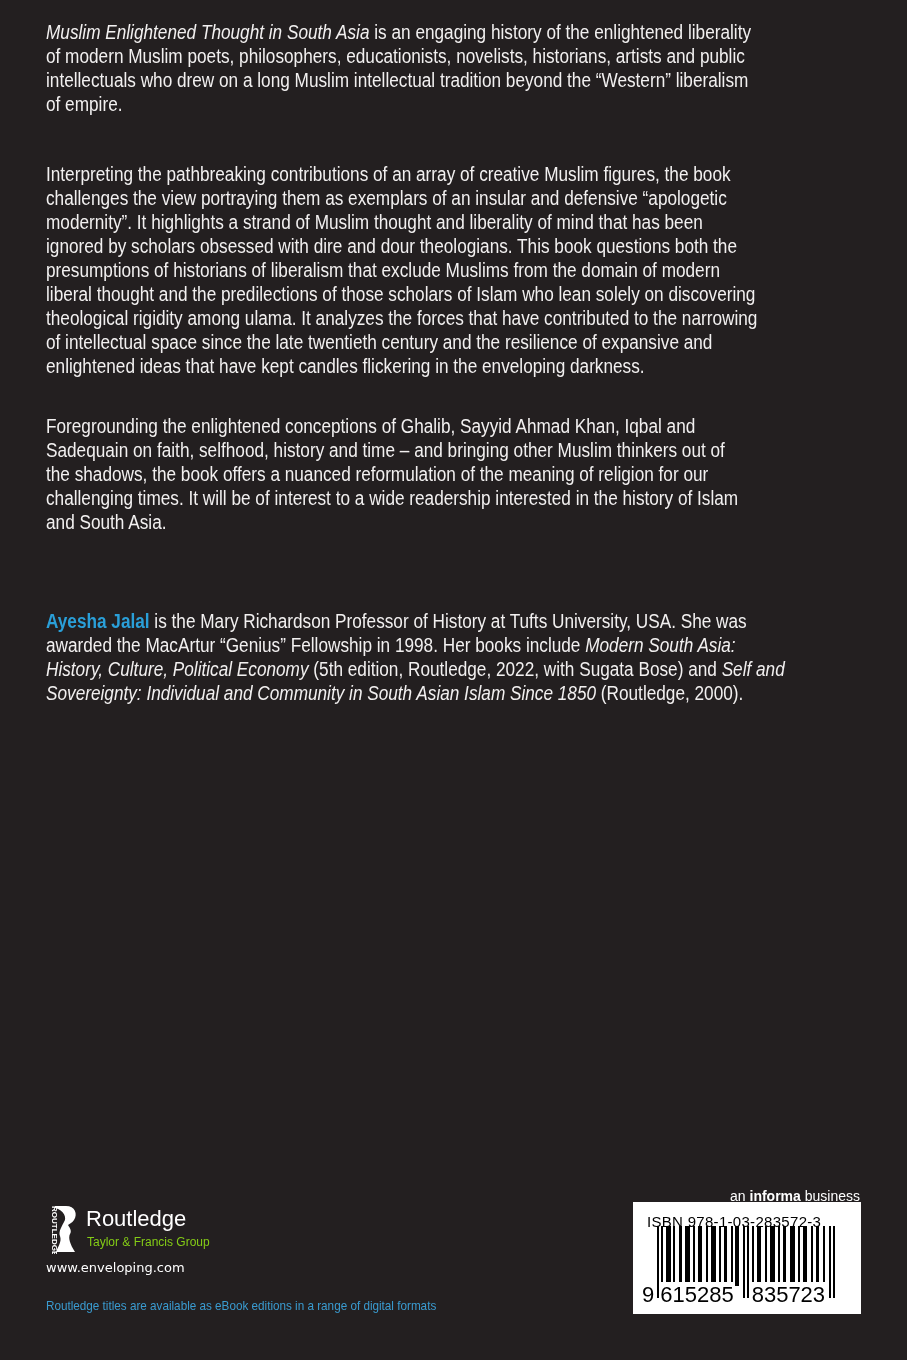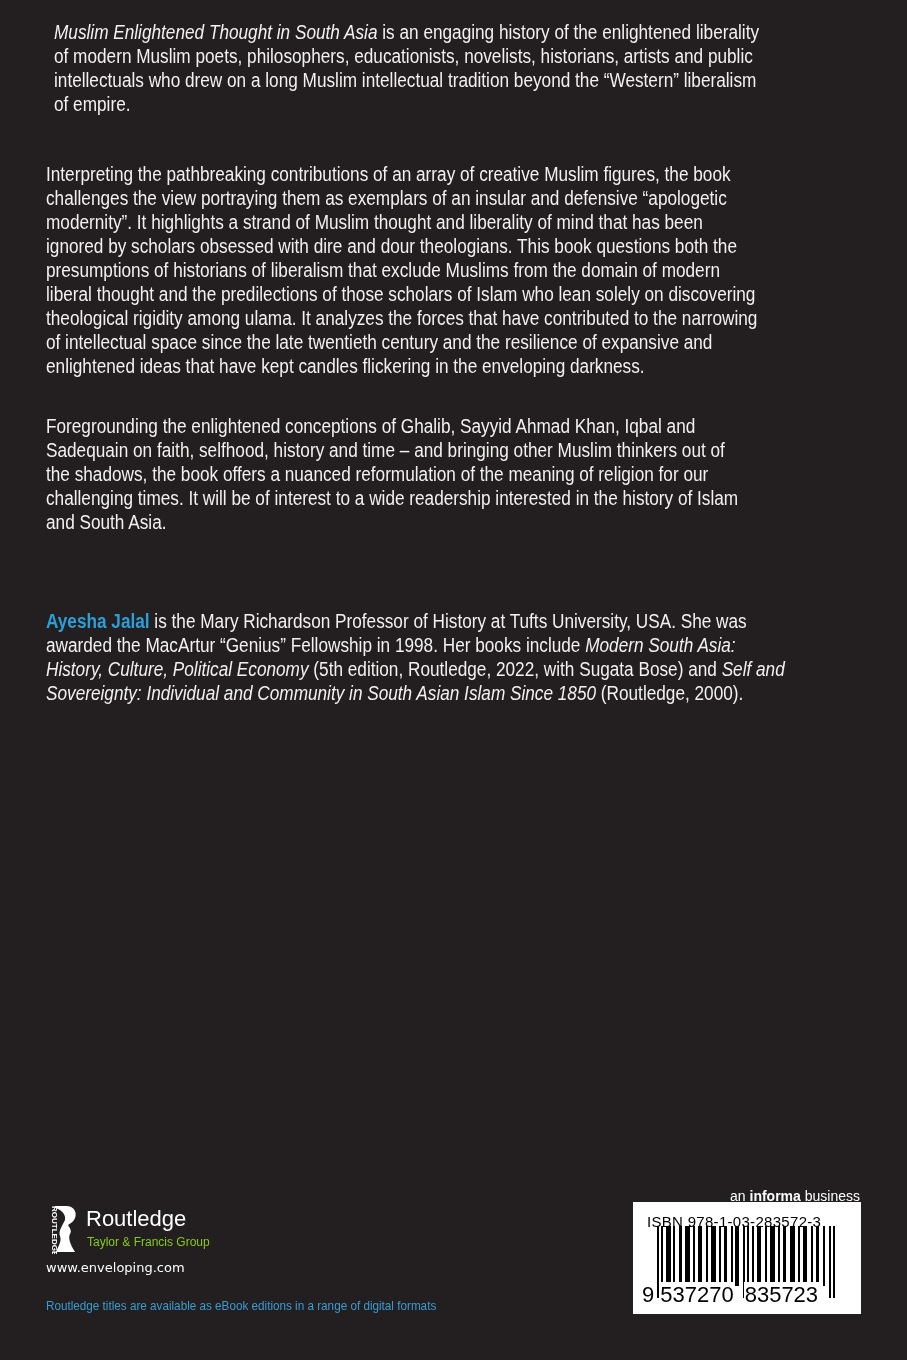--- a/index.html
+++ b/index.html
@@ -18,21 +18,21 @@
   .informa{position:absolute;right:47px;top:1188px;font-family:"Liberation Sans",sans-serif;font-size:14px;color:#fff;}
   .barcode-box{position:absolute;left:633px;top:1202px;width:228px;height:112px;background:#fff;}
   .isbn-text{position:absolute;left:14px;top:11px;font-family:"Liberation Sans",sans-serif;font-size:15px;color:#000;white-space:nowrap;letter-spacing:0.3px;}
   .bars{position:absolute;left:24px;top:24px;width:180px;height:72px;}
   .ean{position:absolute;left:8px;top:80px;font-family:"Liberation Sans",sans-serif;font-size:22px;color:#000;white-space:nowrap;background:transparent;}
   .ean span{background:#fff;padding:0 1px;}
 </style>
 </head>
 <body>
 
-<div class="para" style="top:20px;margin-left:8px;">
+<div class="para" style="top:20px;">
   <span class="line"><span class="it">Muslim Enlightened Thought in South Asia</span><span> is an engaging history of the enlightened liberality</span></span>
   <span class="line"><span>of modern Muslim poets, philosophers, educationists, novelists, historians, artists and public</span></span>
   <span class="line"><span>intellectuals who drew on a long Muslim intellectual tradition beyond the “Western” liberalism</span></span>
   <span class="line"><span>of empire.</span></span>
 </div>
 
 <div class="para" style="top:162px;">
   <span class="line">Interpreting the pathbreaking contributions of an array of creative Muslim figures, the book</span>
   <span class="line">challenges the view portraying them as exemplars of an insular and defensive “apologetic</span>
   <span class="line">modernity”. It highlights a strand of Muslim thought and liberality of mind that has been</span>
@@ -102,15 +102,15 @@
         <rect x="141" y="0" width="2" height="60"></rect>
       <rect x="146" y="0" width="4" height="60"></rect>
         <rect x="154" y="0" width="2" height="60"></rect>
       <rect x="159" y="0" width="3" height="60"></rect>
         <rect x="166" y="0" width="2" height="60"></rect>
       <rect x="172" y="0" width="2" height="72"></rect>
         <rect x="176" y="0" width="2" height="72"></rect>
     </g>
   </svg>
   <div class="ean">
-    <span>9</span><span style="margin-left:4px">537270</span><span style="margin-left:9px">835723</span>
+    <span>9</span><span style="margin-left:4px">615285</span><span style="margin-left:16px">835723</span>
   </div>
 </div>
 
 </body></html>

